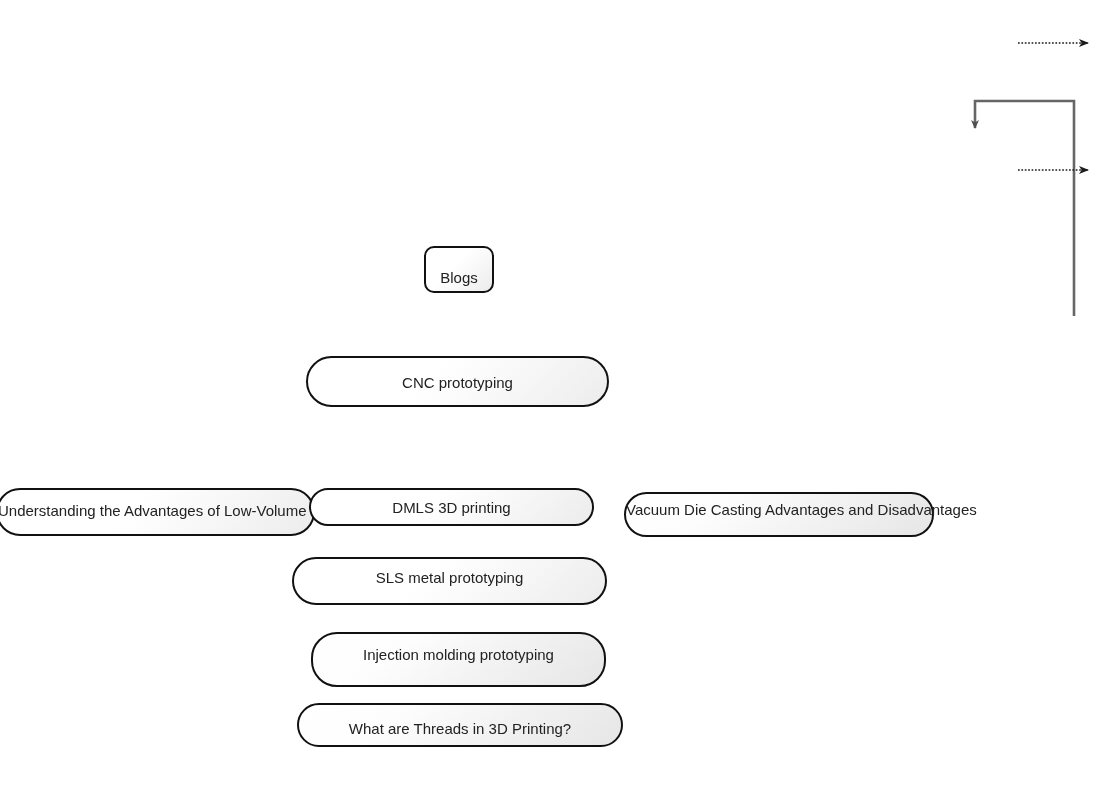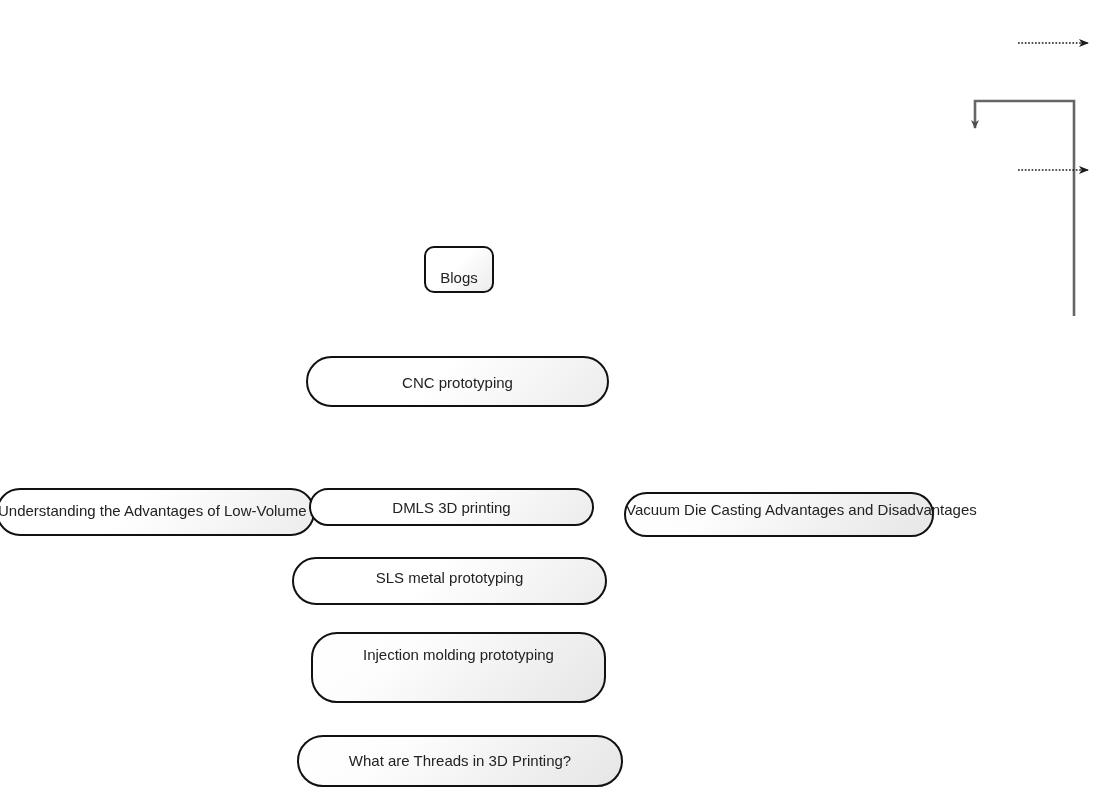--- a/index.html
+++ b/index.html
@@ -99,21 +99,21 @@
   </div>
 
   <div class="node pill deep" style="left:624px; top:492px; width:310px; height:45px;">
     <span class="label" style="top:8px;">Vacuum Die Casting Advantages and Disadvantages</span>
   </div>
 
   <div class="node pill" style="left:292px; top:557px; width:315px; height:48px;">
     <span class="label" style="top:11px;">SLS metal prototyping</span>
   </div>
 
-  <div class="node pill deep" style="left:311px; top:632px; width:295px; height:71px;">
+  <div class="node pill deep" style="left:311px; top:632px; width:295px; height:55px;">
     <span class="label" style="top:13px;">Injection molding prototyping</span>
   </div>
 
-  <div class="node pill deep" style="left:297px; top:703px; width:326px; height:52px;margin-top:32px;">
+  <div class="node pill deep" style="left:297px; top:703px; width:326px; height:44px;">
     <span class="label" style="top:16px;">What are Threads in 3D Printing?</span>
   </div>
 
 </div>
 
 </body></html>

